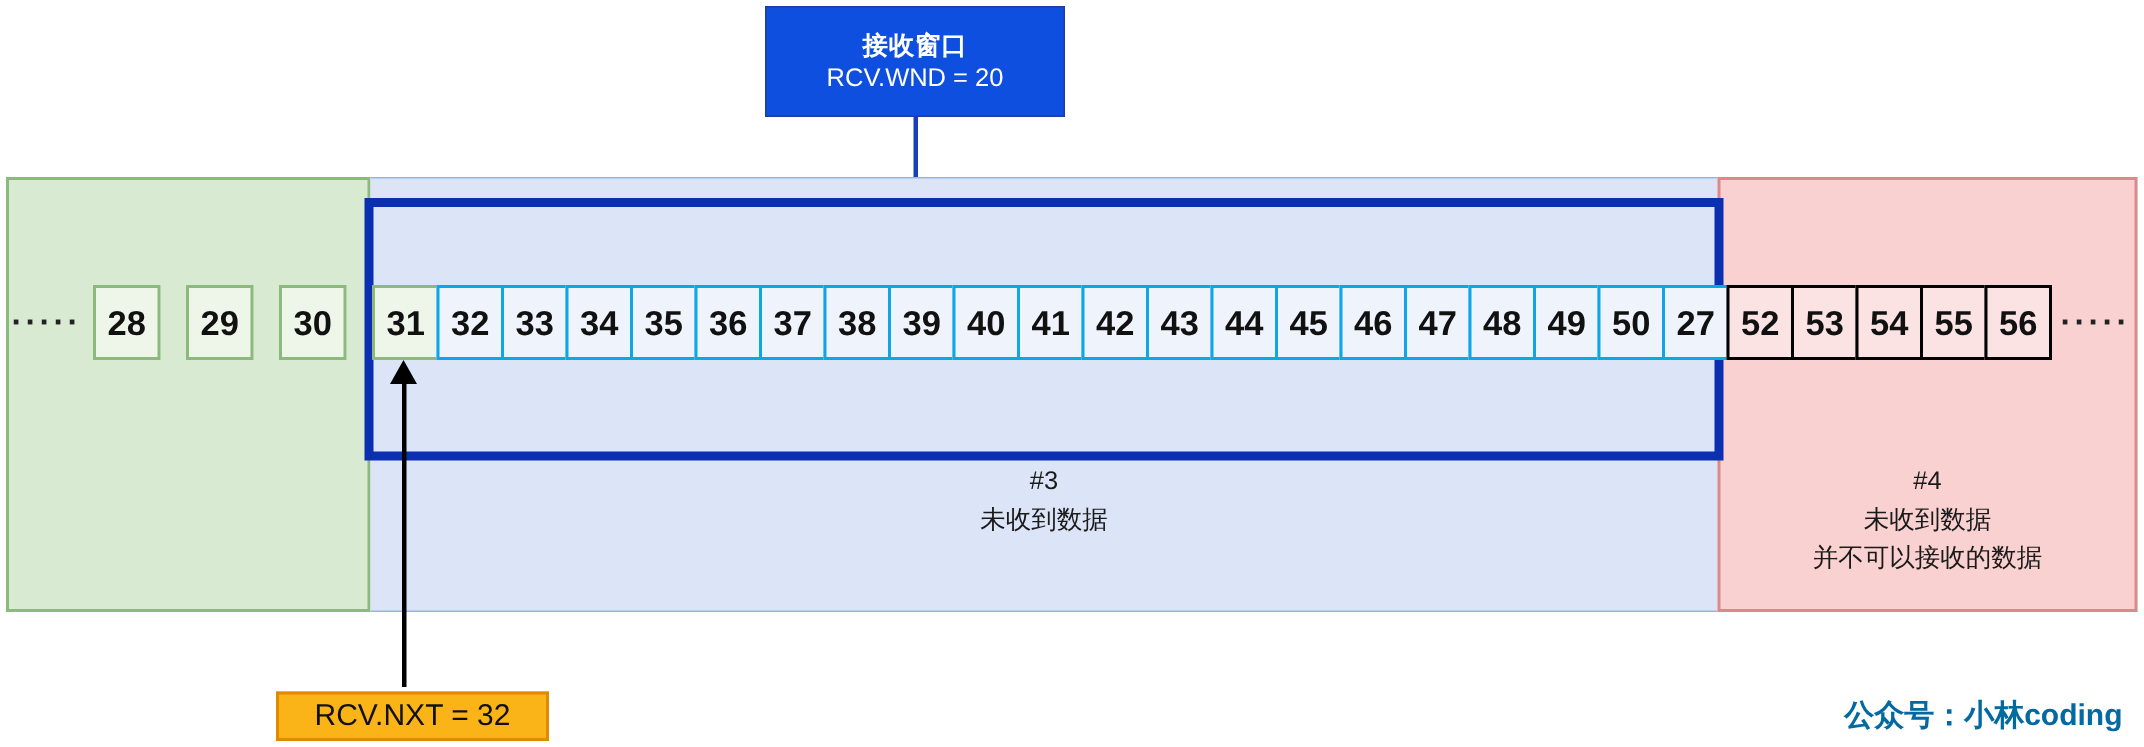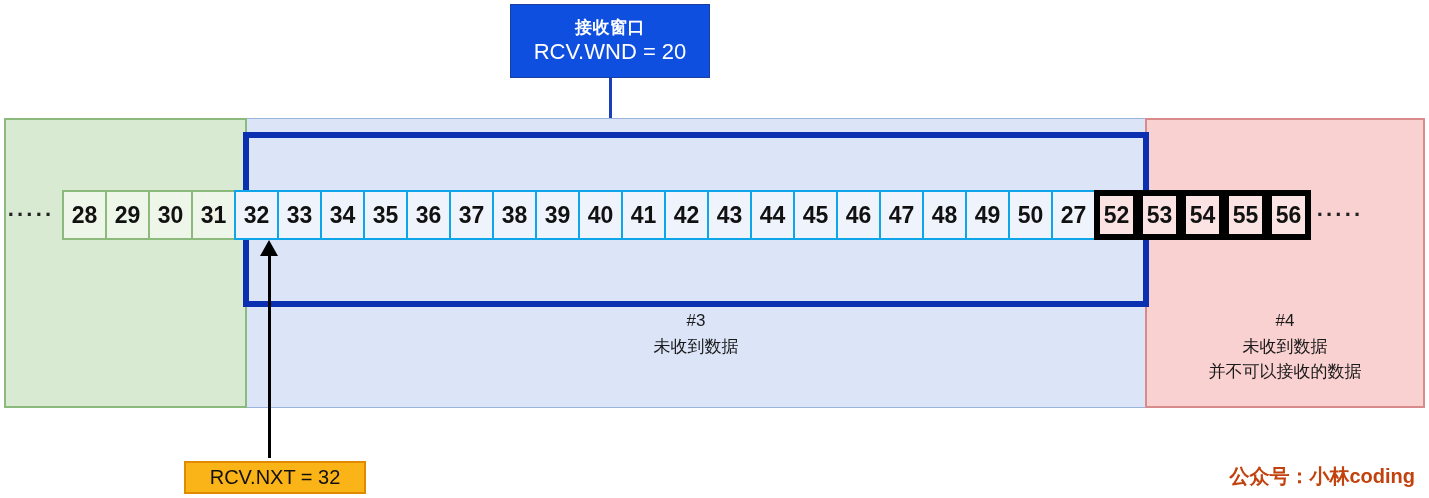--- a/index.html
+++ b/index.html
@@ -18,21 +18,21 @@
     left: 510px; top: 4px;
     width: 200px; height: 74px;
     background: #0f4fe0;
     border: 1px solid #1a3fa0;
     color: #ffffff;
     display: flex; flex-direction: column;
     align-items: center; justify-content: center;
     line-height: 1.25;
   }
   .wnd-box .l1 { font-size: 17px; font-weight: 700; letter-spacing: .5px; }
-  .wnd-box .l2 { font-size: 22px; font-weight: 400; }
+  .wnd-box .l2 { font-size: 17px; font-weight: 400; }
 
   
   .blue-arrow-line {
     position: absolute;
     left: 609px; top: 78px;
     width: 3px; height: 47px;
     background: #1a3fb8;
   }
   .blue-arrow-head {
     position: absolute;
@@ -85,24 +85,24 @@
     line-height: 50px;
   }
   .cell {
     height: 50px;
     display: flex; align-items: center; justify-content: center;
     font-size: 23px; font-weight: 700; color: #111;
     background: #f2f8ef;
   }
   .cell-green { width: 45px; border: 2px solid #8cb97c; background: #eef6e9; margin-right: -2px; }
   .cell-blue  { width: 45px; border: 2px solid #0ea5e9; background: #eff4fc; margin-right: -2px; }
-  .cell-red   { width: 45px; border: 6px solid #000000; background: #fce3e3; margin-right: -2px; }
+  .cell-red   { width: 45px; border: 2px solid #000000; background: #fce3e3; margin-right: -2px; }
 
   .group { display: flex; }
-  .group-green { margin-left: 0; }
+  .group-green { margin-left: 0; gap: 19px; }
 
   
   .caption {
     position: absolute;
     text-align: center;
     color: #1a1a1a;
     font-size: 17px;
     line-height: 1.5;
   }
   .caption .num { font-weight: 400; }
@@ -133,21 +133,21 @@
     border: 2px solid #e08a00;
     display: flex; align-items: center; justify-content: center;
     font-size: 20px; font-weight: 400; color: #111;
   }
 
   
   .watermark {
     position: absolute;
     right: 14px; bottom: 8px;
     font-size: 20px; font-weight: 700;
-    color: #c2410c;
+    color: #0369a1;
   }
 </style>
 </head>
 <body>
 
 <div id="stage">
 
   <div class="wnd-box">
     <div class="l1">接收窗口</div>
     <div class="l2">RCV.WND = 20</div>

